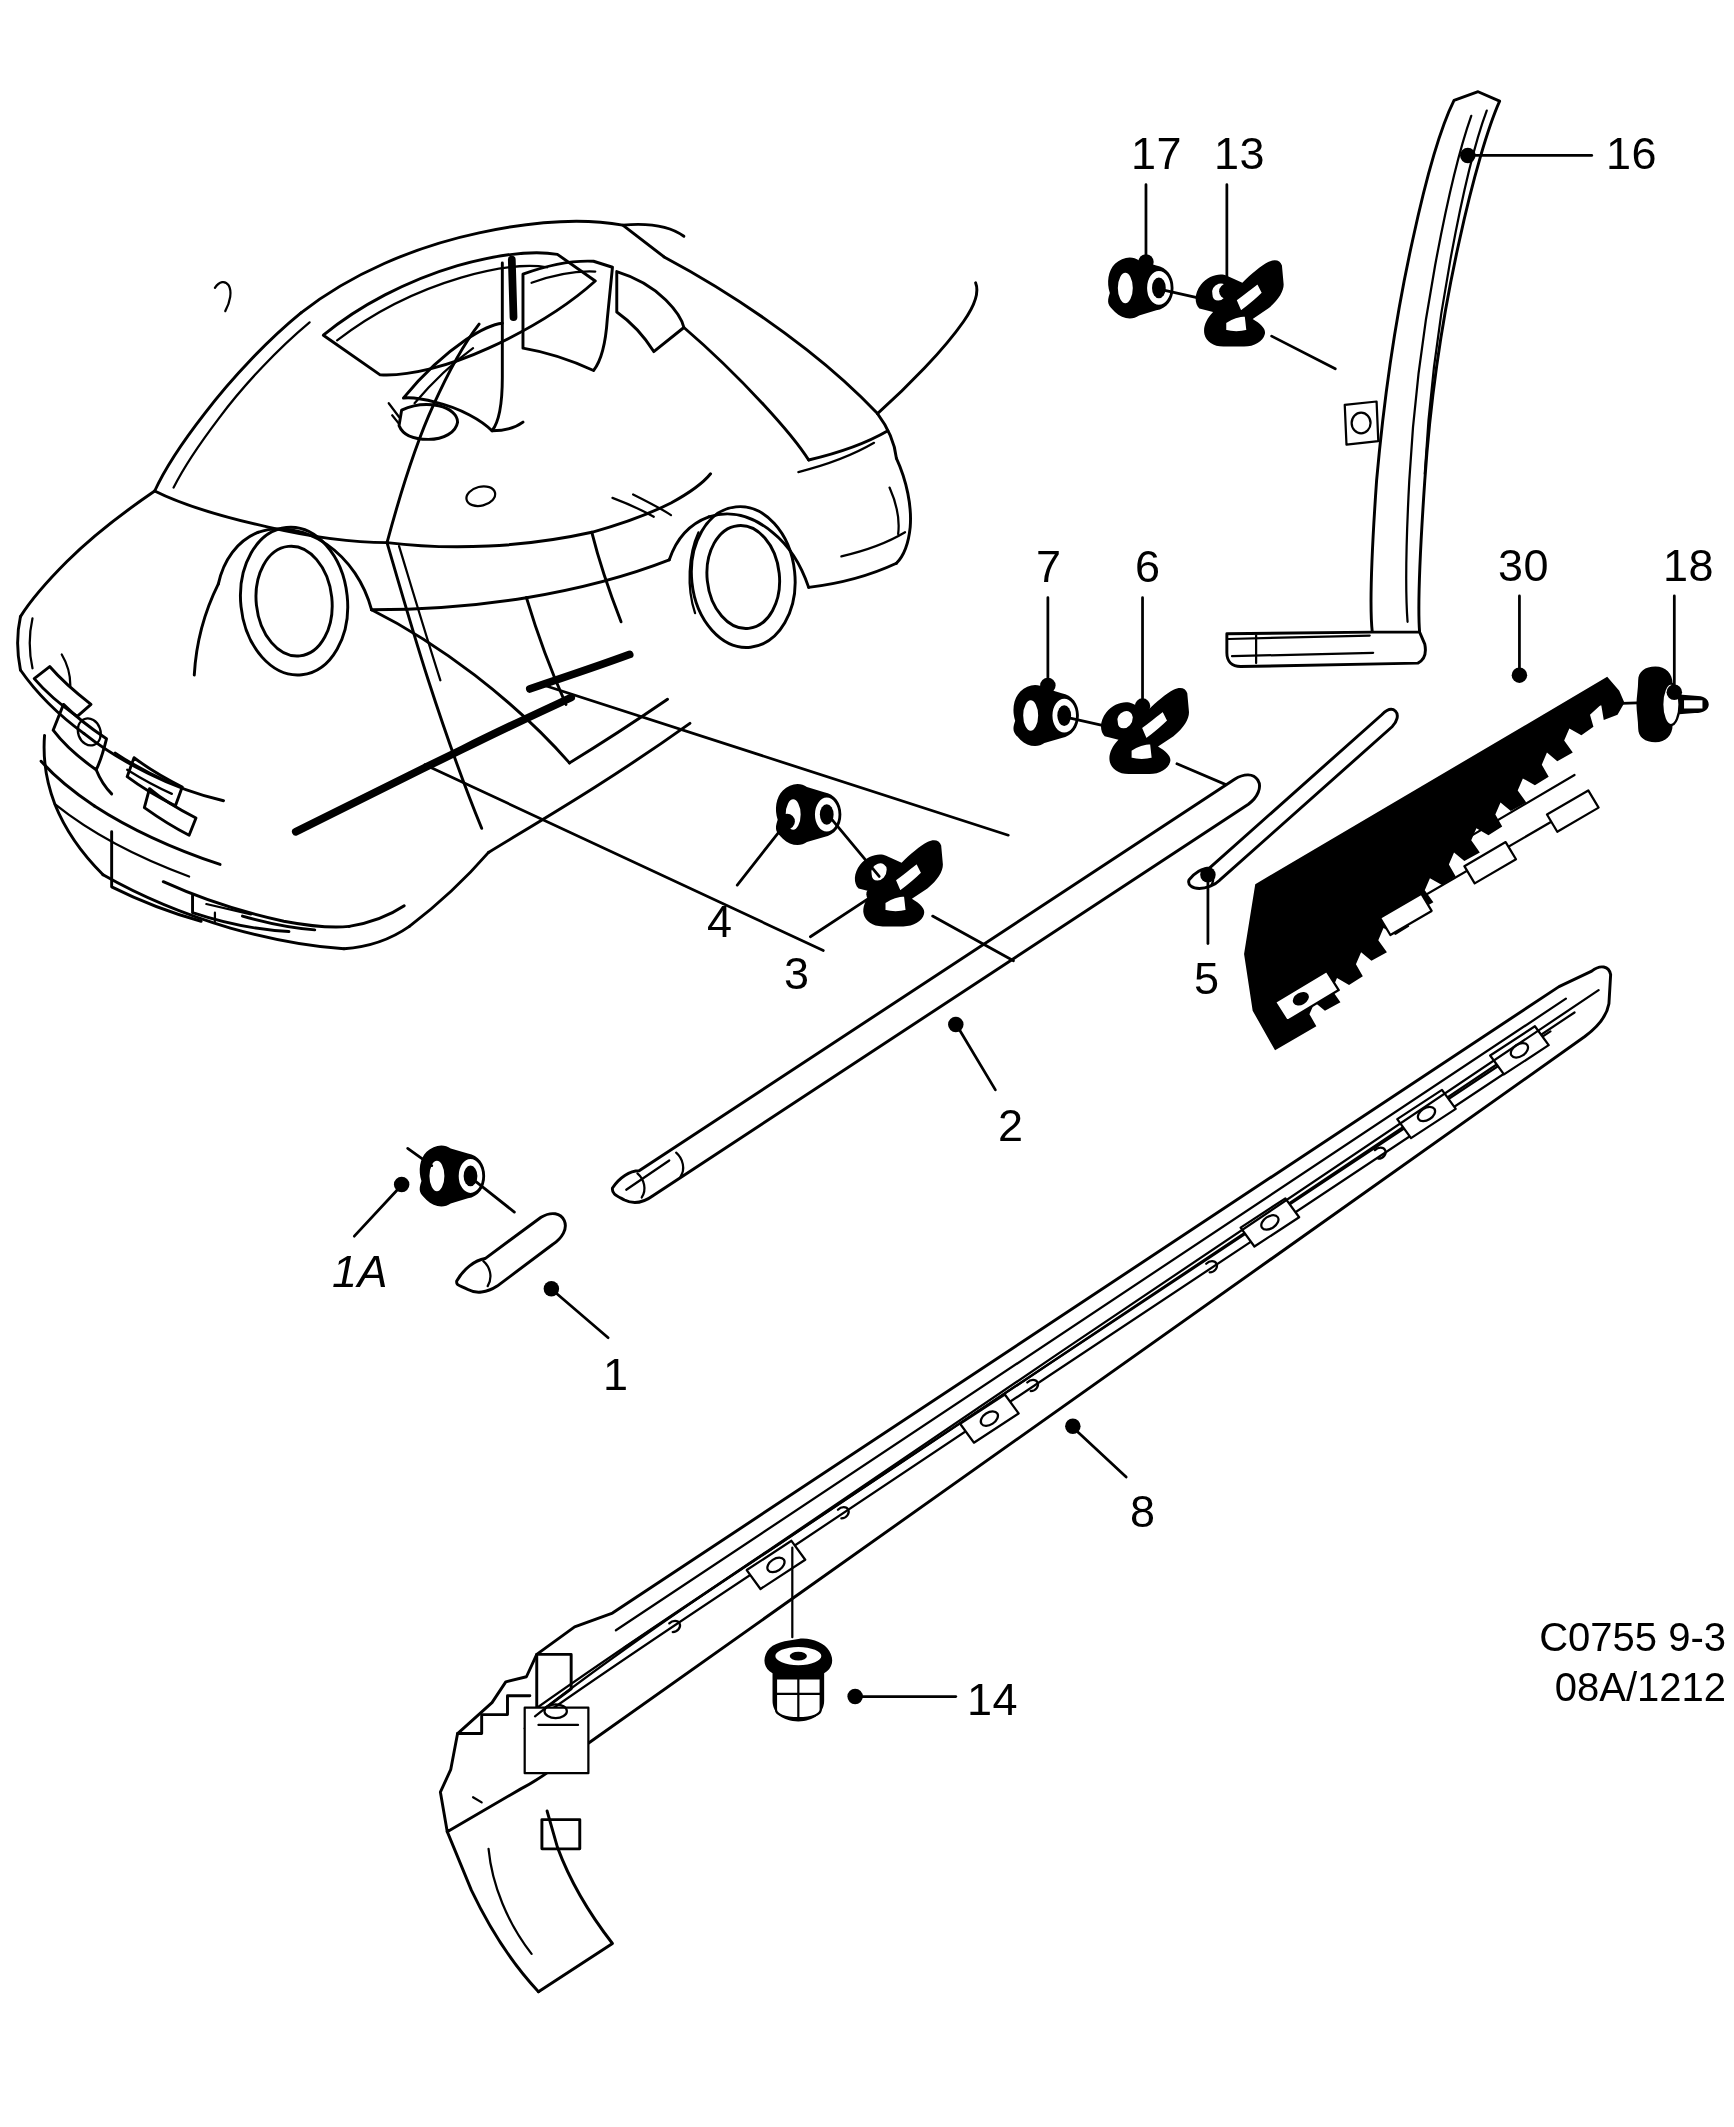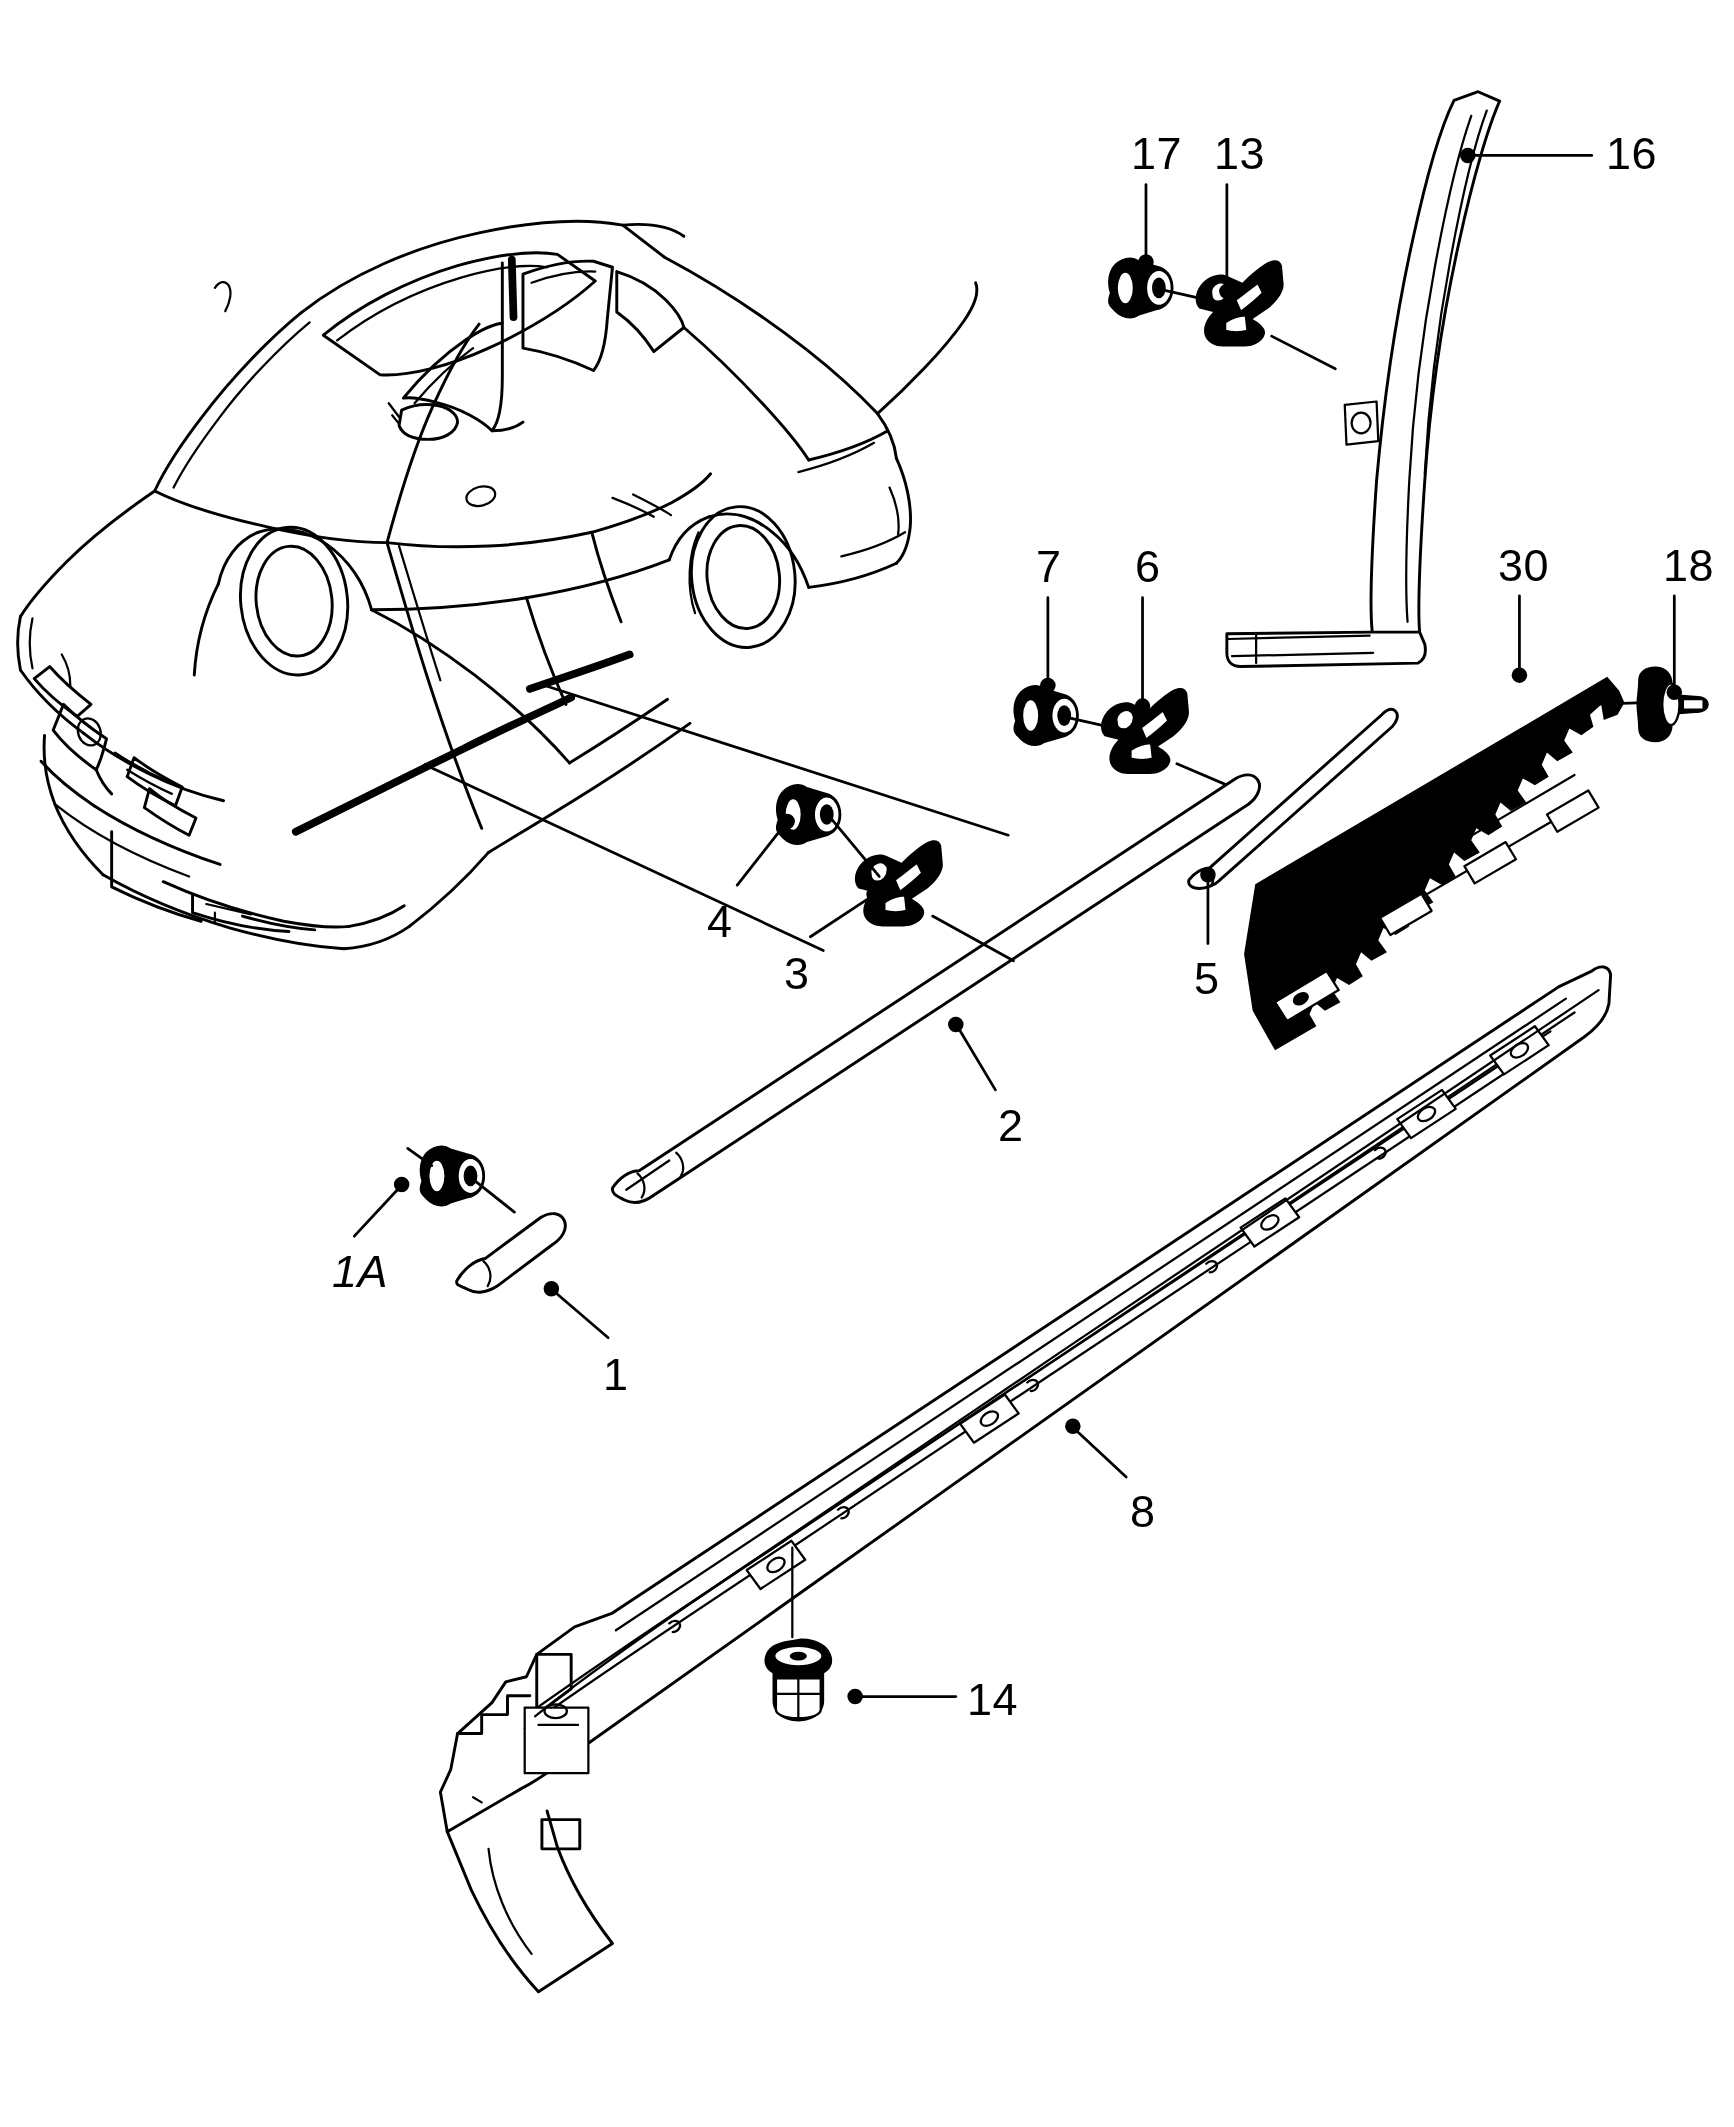--- a/index.html
+++ b/index.html
@@ -462,15 +462,19 @@
   <div class="callout" style="left:1653px; top:527px;">18</div>
   <div class="callout" style="left:697px; top:883px;">4</div>
   <div class="callout" style="left:774px; top:935px;">3</div>
   <div class="callout" style="left:1184px; top:940px;">5</div>
   <div class="callout" style="left:988px; top:1087px;">2</div>
   <div class="callout" style="left:322px; top:1233px;font-style:italic;">1A</div>
   <div class="callout" style="left:593px; top:1336px;">1</div>
   <div class="callout" style="left:1120px; top:1473px;">8</div>
   <div class="callout" style="left:957px; top:1661px;text-align:center;">14</div>
 
+  <div class="footer-block">
+    <span class="footer-line">C0755 9-3</span>
+    <span class="footer-line">08A/1212</span>
+  </div>
 
 </div>
 
 
 </body></html>

